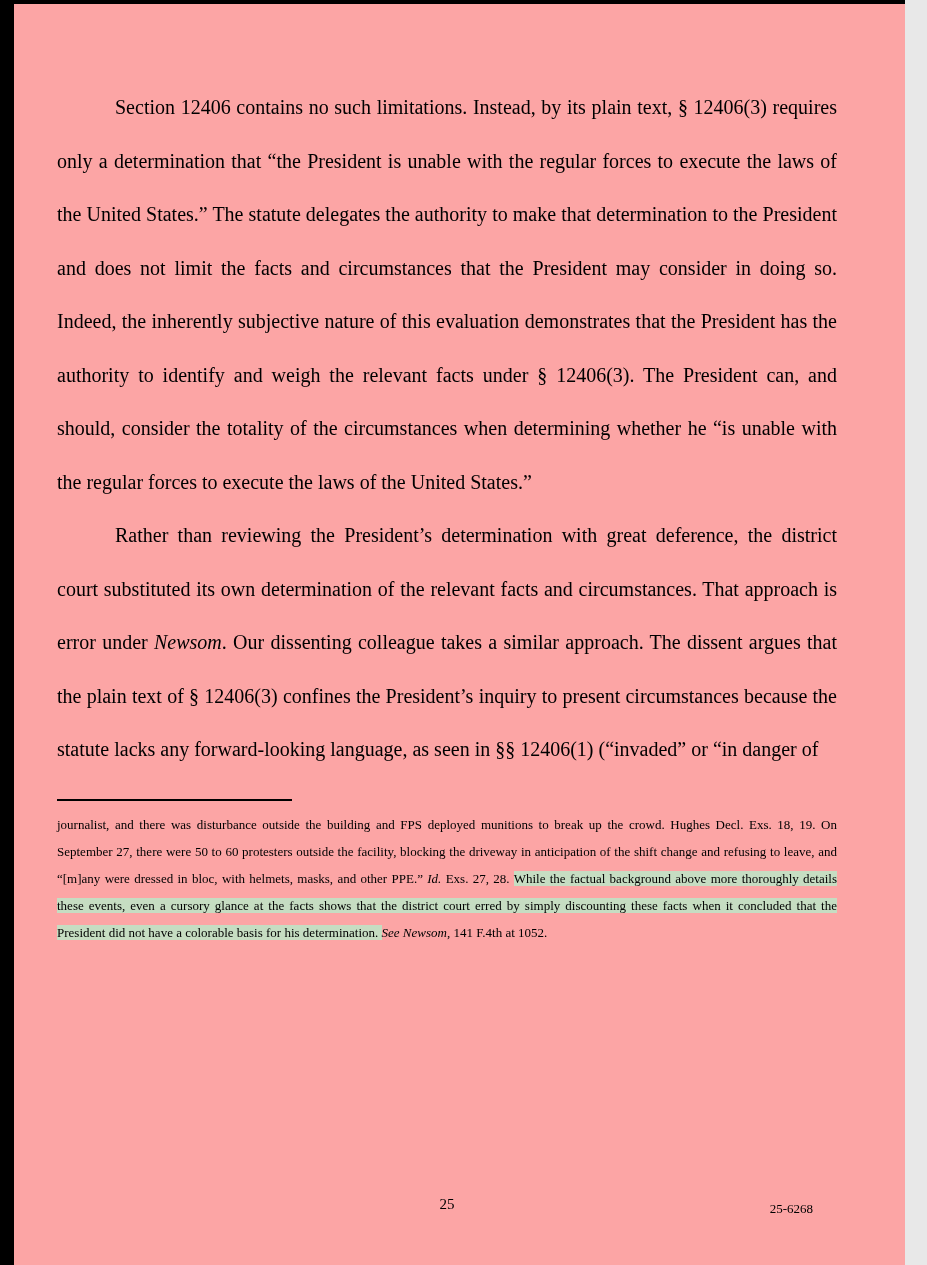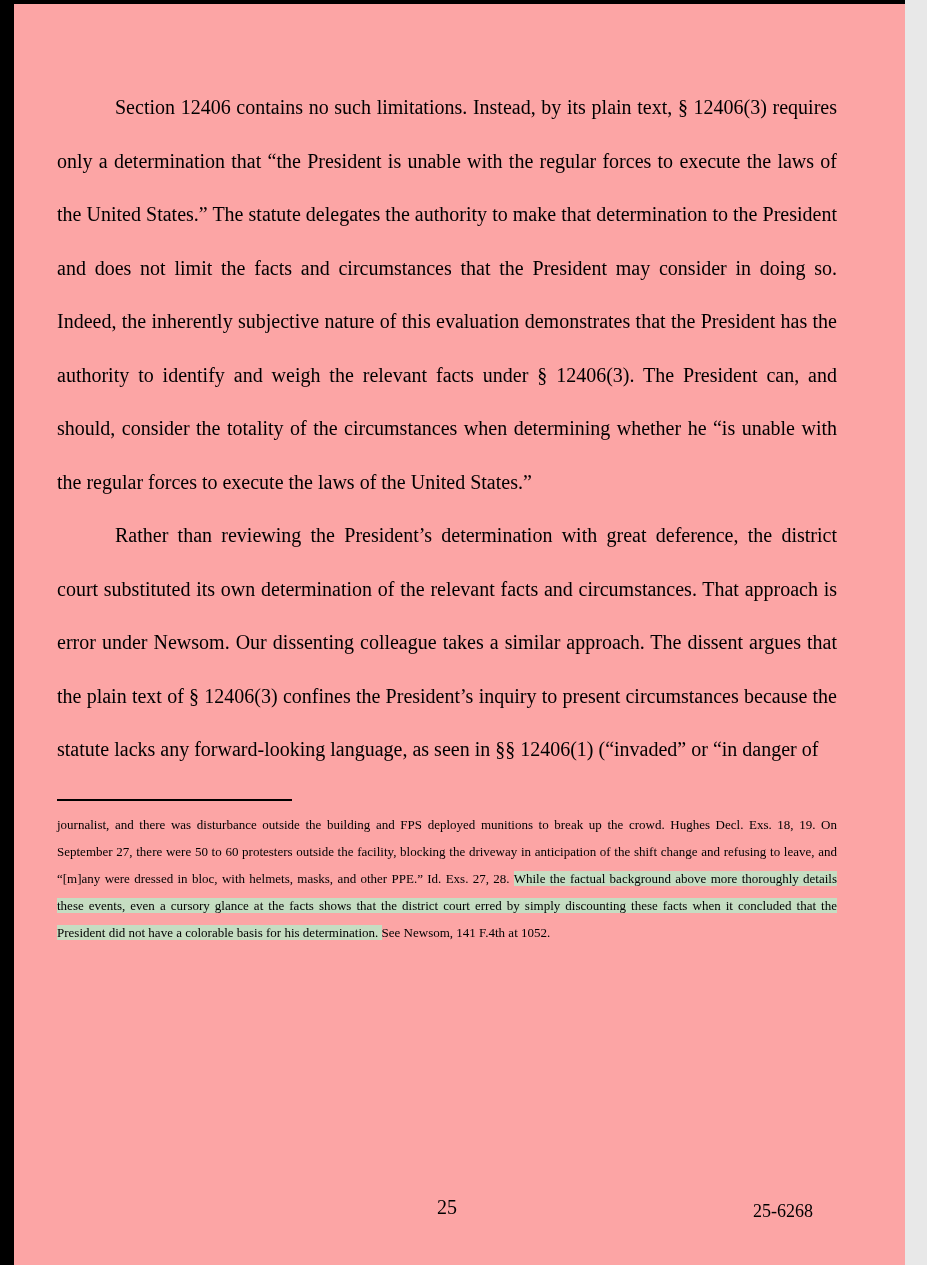--- a/index.html
+++ b/index.html
@@ -44,38 +44,38 @@
     width: 235px;
     height: 0;
     border-top: 2px solid #000;
     margin: 22px 0 10px 0;
   }
   .footnote-text {
     font-size: 13px;
     line-height: 27px;
     text-align: justify;
   }
-  .italic { }
+  .italic { font-style: italic; }
   .highlight { background-color: var(--highlight, #c6ddc2); }
   .footer {
     position: absolute;
     left: 57px;
     top: 1196px;
     width: 780px;
   }
   .page-number {
     display: block;
     text-align: center;
-    font-size: 20px;
+    font-size: 15px;
   }
   .docket-number {
     position: absolute;
     right: 24px;
     top: 5px;
-    font-size: 18px;
+    font-size: 13px;
   }
 </style>
 </head>
 <body>
 
 <div class="page">
 
   <div class="edge-left"></div>
   <div class="edge-top"></div>
 

